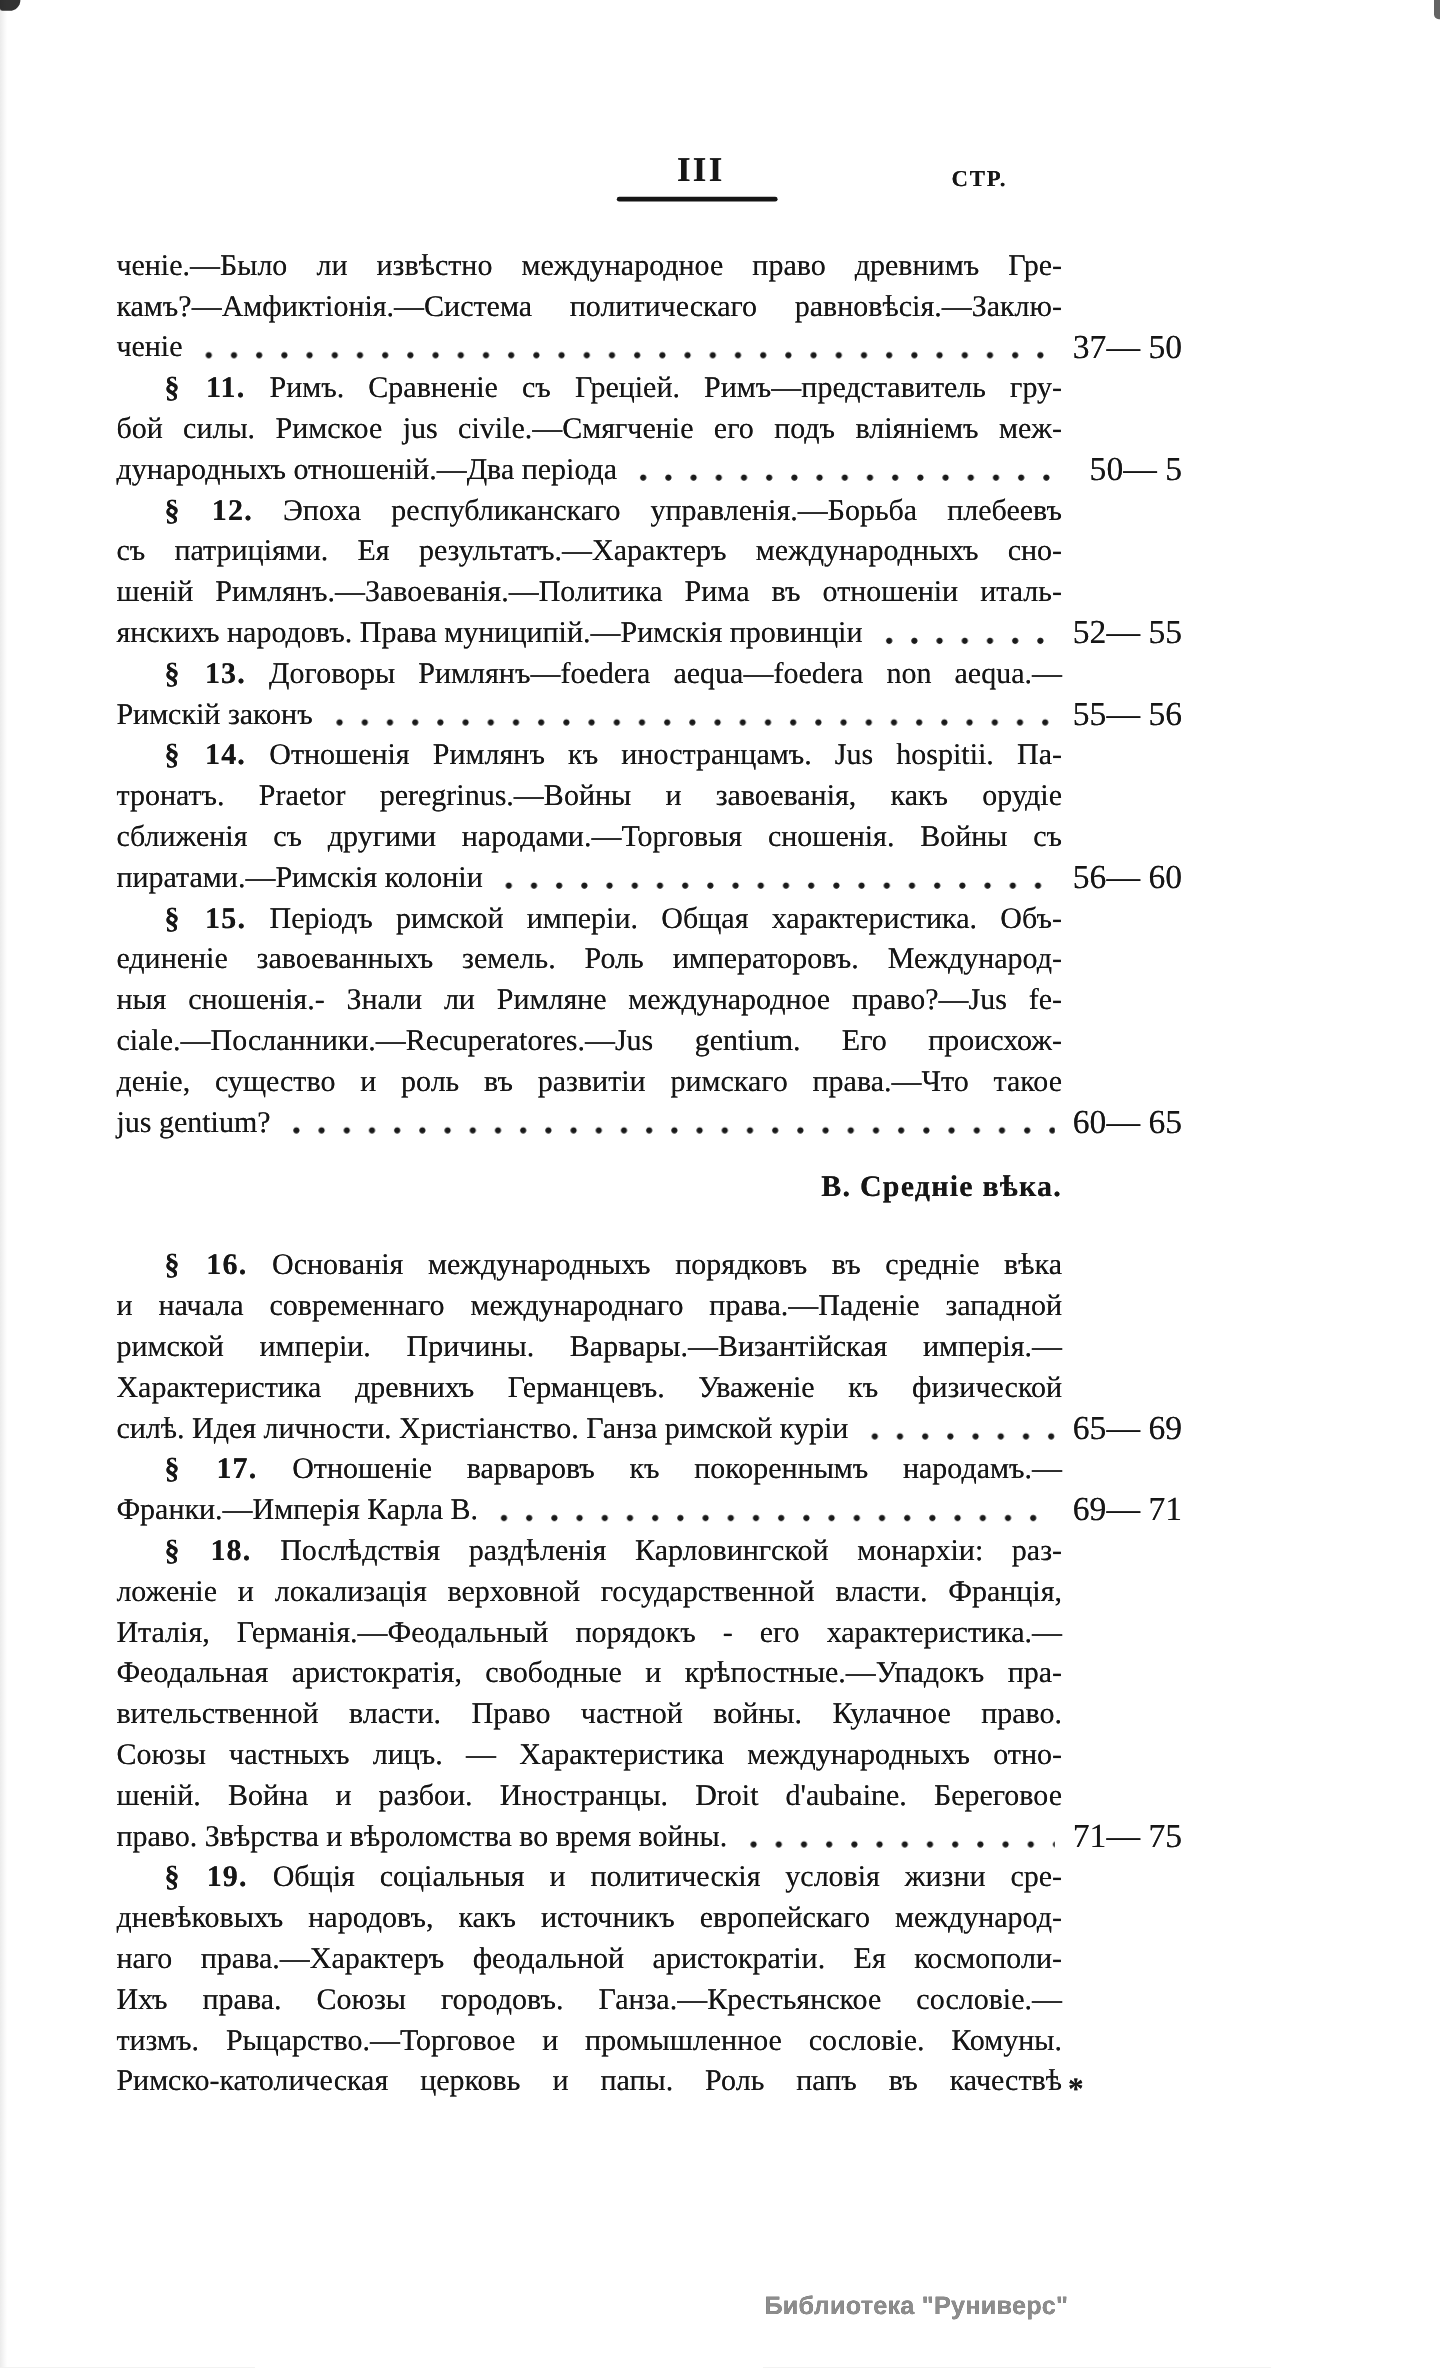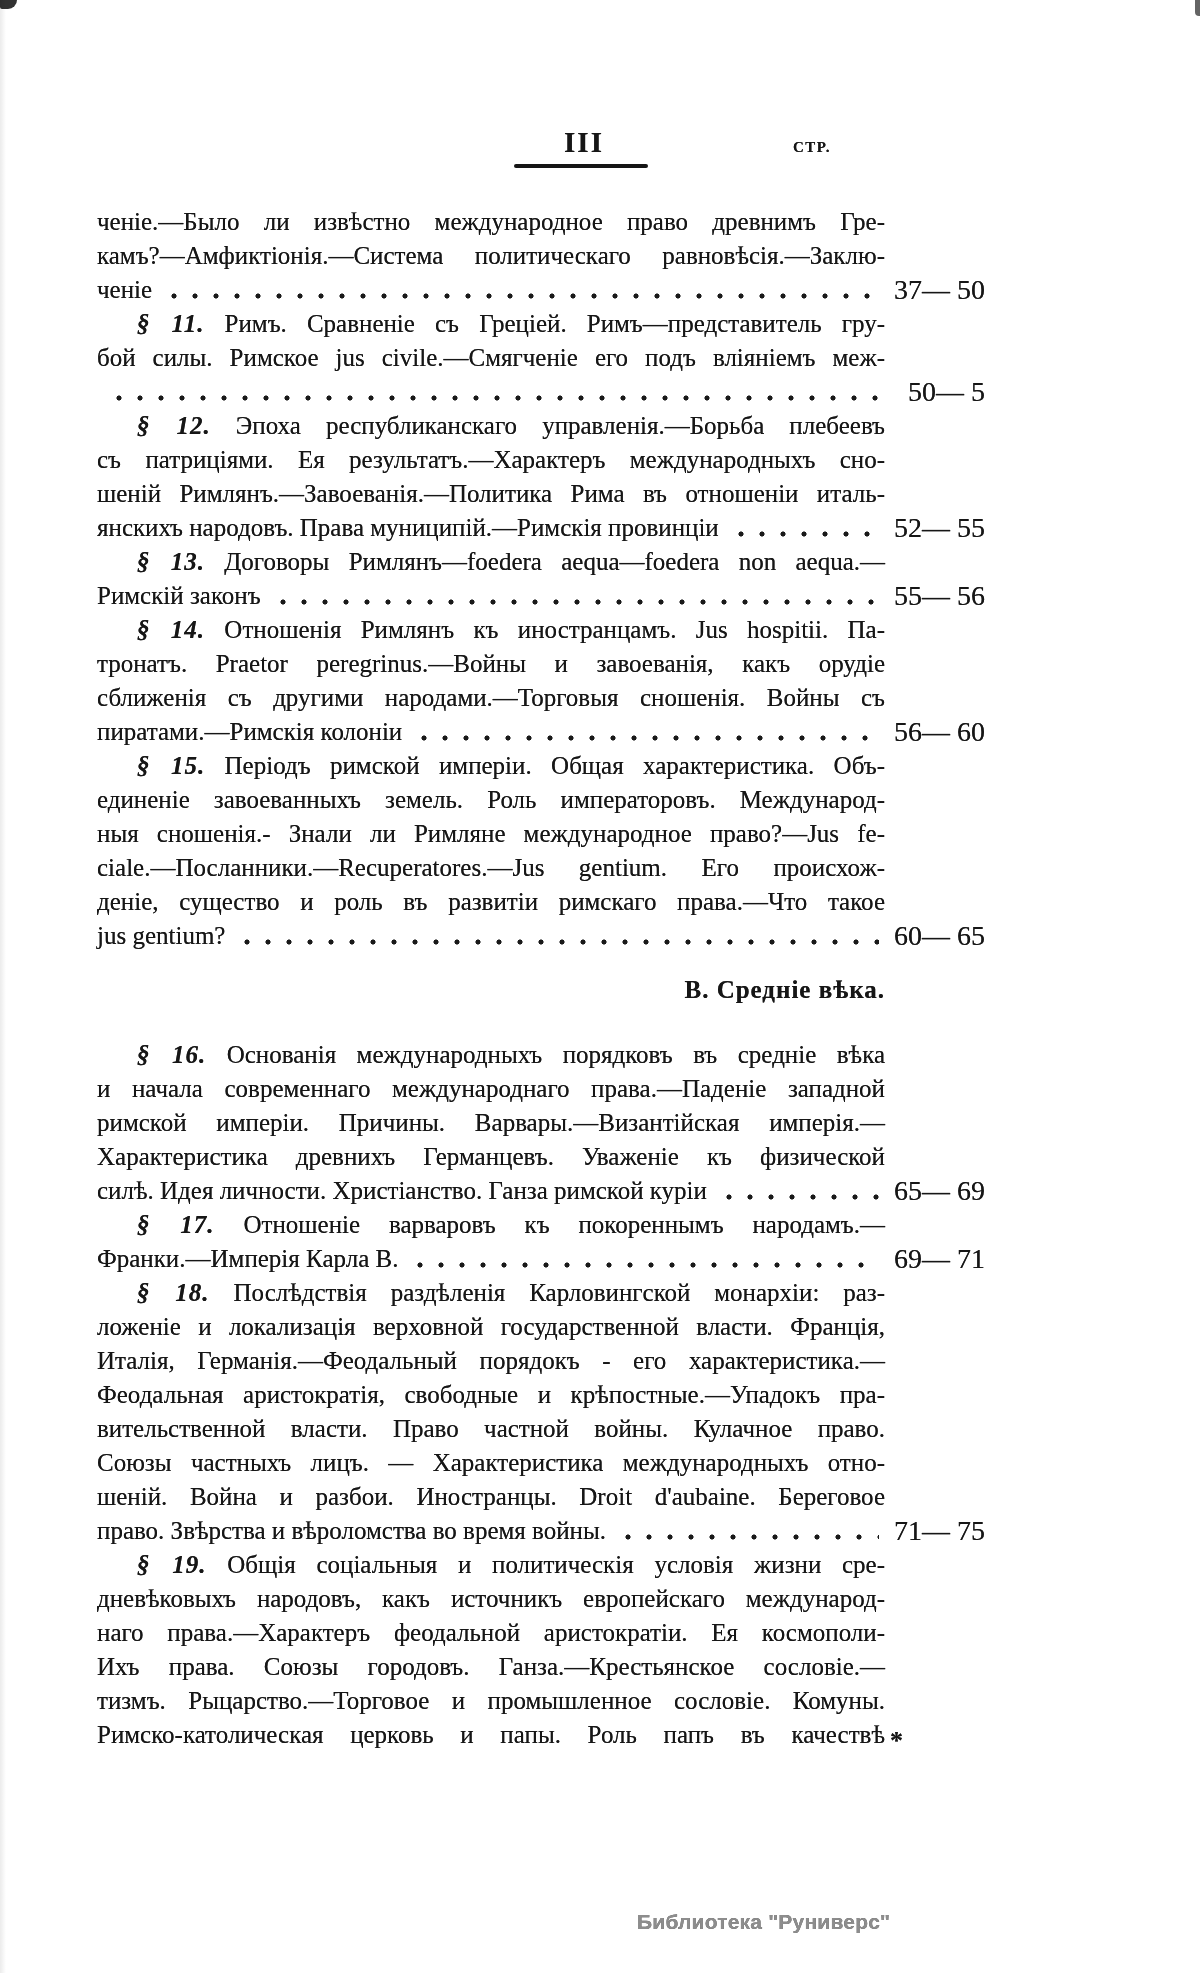--- a/index.html
+++ b/index.html
@@ -18,35 +18,35 @@
   .folio{
     position:absolute; top:126px; left:518px; width:132px;
     text-align:center; font-weight:bold; font-size:29px; letter-spacing:2px;
   }
   .folio-rule{
     position:absolute; top:164px; left:514px; width:134px; height:4px;
     background:#151515; border-radius:2px;
   }
   .str{
     position:absolute; top:139px; left:793px;
-    font-size:15px; letter-spacing:1.5px; font-weight:bold;
+    font-size:19px; letter-spacing:1.5px; font-weight:bold;
   }
 
   .toc{
     position:absolute; top:205px; left:97px; width:888px;
     font-size:25px; line-height:34px;
   }
   .jline{
     height:34px; line-height:34px;
     padding-right:100px;              
     text-align:justify; text-align-last:justify;
     white-space:nowrap; overflow:hidden;
   }
   .jline.indent{ text-indent:40px; }
-  .jline b{ font-weight:bold; letter-spacing:1px;font-style:italic; }
+  .jline b{ font-weight:bold; letter-spacing:1px; }
 
   .tline{ display:flex; height:34px; line-height:34px; }
   .ttext{ white-space:pre; flex:none; }
   .dots{
     flex:1 1 auto; align-self:stretch; margin:0 8px 0 12px;
     background-image:radial-gradient(circle at 10px 23px, #191919 2.2px, rgba(0,0,0,0) 2.9px);
     background-size:21px 34px; background-repeat:repeat-x;
   }
   .pages{ flex:none; width:98px; text-align:right; white-space:pre; font-size:28px; }
 
@@ -100,20 +100,21 @@
         <div class="tline">
           <span class="ttext">ченіе</span>
           <span class="dots"></span>
           <span class="pages">37— 50</span>
         </div>
       </div>
       <div class="toc-entry">
         <div class="jline indent"><b>§ 11.</b> Римъ. Сравненіе съ Греціей. Римъ—представитель гру-</div>
         <div class="jline">бой силы. Римское jus civile.—Смягченіе его подъ вліяніемъ меж-</div>
         <div class="tline">
+          <span class="ttext">дународныхъ отношеній.—Два періода</span>
           <span class="dots"></span>
           <span class="pages">50— 5</span>
         </div>
       </div>
       <div class="toc-entry">
         <div class="jline indent"><b>§ 12.</b> Эпоха республиканскаго управленія.—Борьба плебеевъ</div>
         <div class="jline">съ патриціями. Ея результатъ.—Характеръ международныхъ сно-</div>
         <div class="jline">шеній Римлянъ.—Завоеванія.—Политика Рима въ отношеніи италь-</div>
         <div class="tline">
           <span class="ttext">янскихъ народовъ. Права муниципій.—Римскія провинціи</span>

